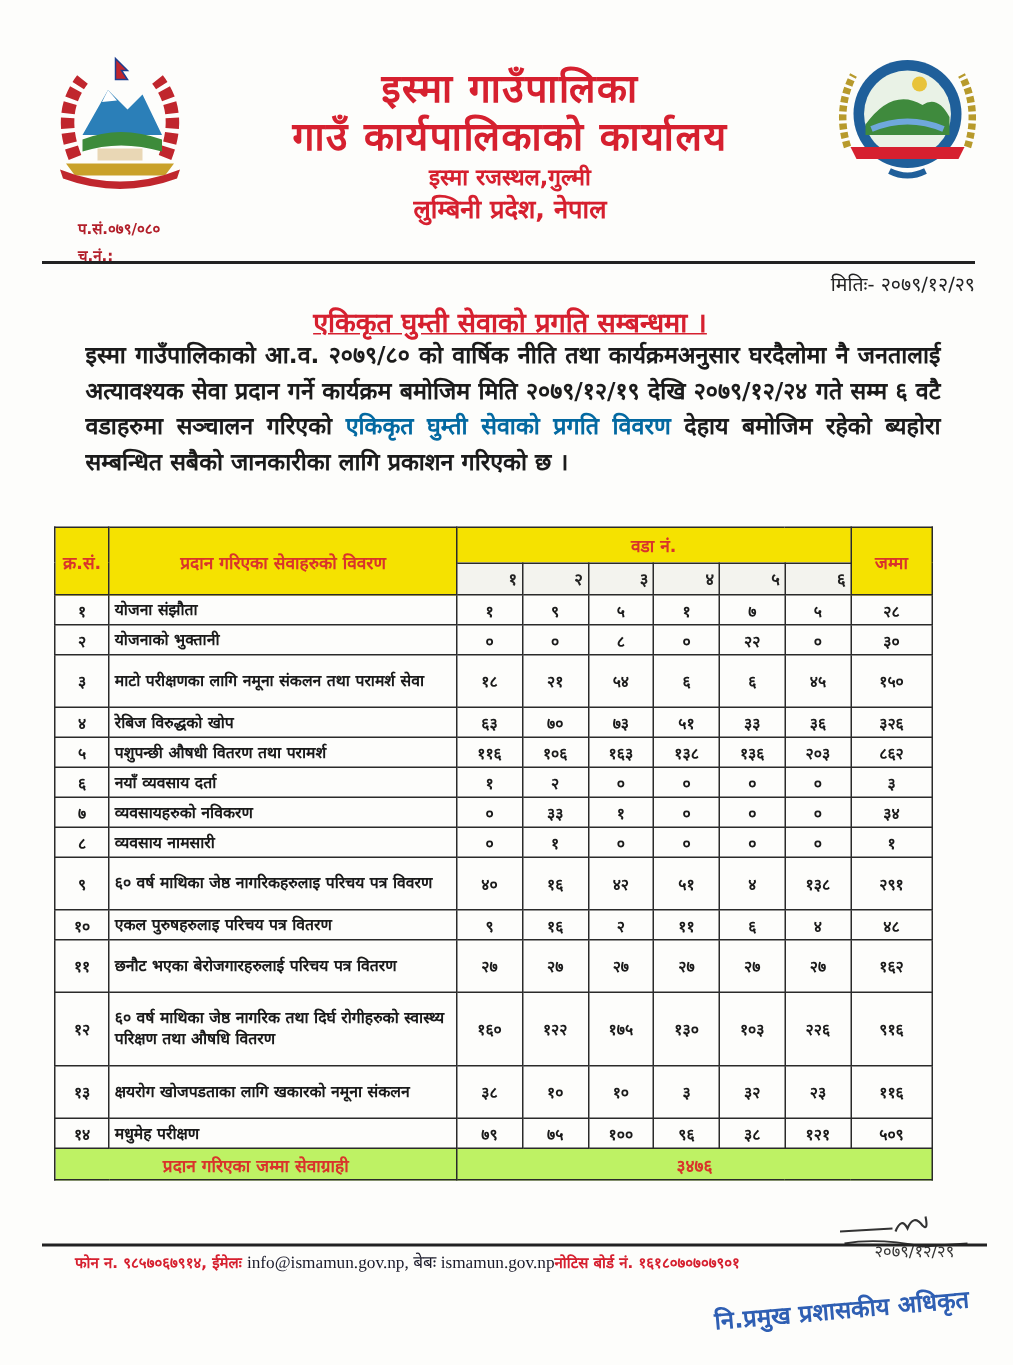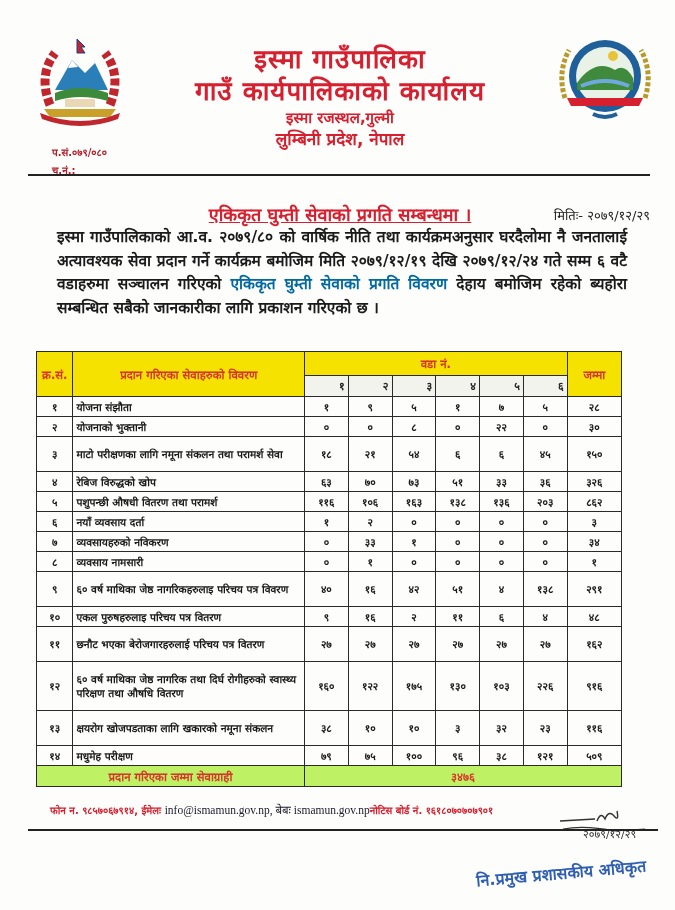--- a/index.html
+++ b/index.html
@@ -18,21 +18,21 @@
   .hdr { left: 140px; width: 400px; text-align: center; color: #d6202f; font-weight: bold; }
   .hdr-1 { top: 40px; font-size: 26px; letter-spacing: 1px; }
   .hdr-2 { top: 72px; font-size: 26px; letter-spacing: 1px; }
   .hdr-3 { top: 107px; font-size: 15px; }
   .hdr-4 { top: 127px; font-size: 17px; }
   .ref { left: 52px; font-size: 10px; color: #b21f2a; font-weight: bold; }
   .ref-1 { top: 145px; }
   .ref-2 { top: 163px; }
   .rule-top { left: 28px; top: 174px; width: 622px; height: 2px; background: #222; }
 
-  .date { left: 470px; top: 180px; width: 180px; text-align: right; font-size: 13px; color: #222; margin-top: 26px; }
+  .date { left: 470px; top: 180px; width: 180px; text-align: right; font-size: 13px; color: #222; }
 
   .subject { left: 60px; top: 202px; width: 560px; text-align: center; font-size: 18px; color: #d6202f; font-weight: bold; text-decoration: underline; }
 
   .body-text { left: 57px; top: 226px; width: 570px; font-size: 15.5px; line-height: 23.5px; text-align: justify; font-weight: bold; color: #1b1b1b; }
   .body-text .hl { color: #0369a1; }
 
   
   table.svc {
     position: absolute; left: 36px; top: 351px; width: 586px;
     border-collapse: collapse; font-size: 10.5px; font-weight: bold;
@@ -42,21 +42,21 @@
   table.svc th.ward-num { background: #f3f3ee; color: #222; text-align: right; font-size: 11px; height: 20px; }
   table.svc td.sn { text-align: center; width: 28px; }
   table.svc td.desc { text-align: left; width: 215px; line-height: 14px; }
   table.svc td.num { text-align: center; width: 35px; }
   table.svc td.tot { text-align: center; width: 45px; }
   table.svc tr.total-row td { background: #bef264; color: #d9342b; text-align: center; font-size: 11.5px; height: 20px; }
 
   .signature { left: 555px; top: 807px; width: 95px; height: 32px; }
   .rule-bottom { left: 28px; top: 829px; width: 630px; height: 2px; background: #222; }
 
-  .footer { left: 50px; top: 802px; font-size: 10px; white-space: nowrap; text-align: right; }
+  .footer { left: 50px; top: 833px; font-size: 10px; white-space: nowrap; text-align: right; }
   .footer .red { color: #d6202f; font-weight: bold; }
   .footer .blk { color: #1a1a2a; font-family: "Liberation Serif", serif; font-size: 11.5px; }
   .stamp { left: 476px; top: 862px; font-size: 16px; color: #2f5fb3; font-weight: bold; transform: rotate(-5deg); }
 </style>
 </head>
 <body>
 
 <div class="abs logo-left">
   <svg width="100" height="92" viewBox="0 0 100 92">
     <path d="M20 70 Q8 40 25 18" stroke="#c0262d" stroke-width="9" fill="none" stroke-dasharray="7 3"></path>

